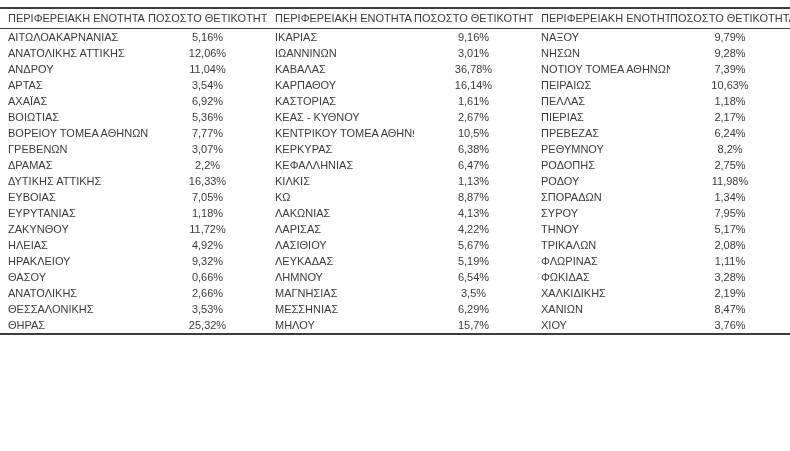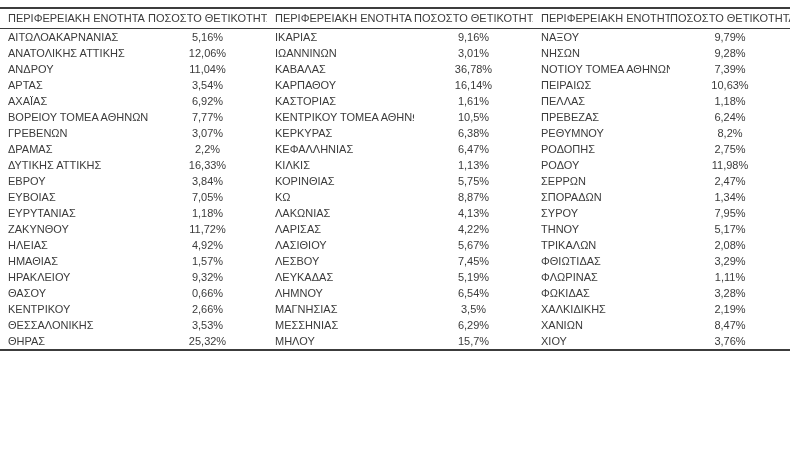--- a/index.html
+++ b/index.html
@@ -115,20 +115,28 @@
         </tr>
         <tr>
           <td class="name">ΑΧΑΪΑΣ</td>
           <td class="val">6,92%</td>
           <td class="name">ΚΑΣΤΟΡΙΑΣ</td>
           <td class="val">1,61%</td>
           <td class="name">ΠΕΛΛΑΣ</td>
           <td class="val">1,18%</td>
         </tr>
         <tr>
+          <td class="name">ΒΟΙΩΤΙΑΣ</td>
+          <td class="val">5,36%</td>
+          <td class="name">ΚΕΑΣ - ΚΥΘΝΟΥ</td>
+          <td class="val">2,67%</td>
+          <td class="name">ΠΙΕΡΙΑΣ</td>
+          <td class="val">2,17%</td>
+        </tr>
+        <tr>
           <td class="name">ΒΟΡΕΙΟΥ ΤΟΜΕΑ ΑΘΗΝΩΝ</td>
           <td class="val">7,77%</td>
           <td class="name">ΚΕΝΤΡΙΚΟΥ ΤΟΜΕΑ ΑΘΗΝΩΝ</td>
           <td class="val">10,5%</td>
           <td class="name">ΠΡΕΒΕΖΑΣ</td>
           <td class="val">6,24%</td>
         </tr>
         <tr>
           <td class="name">ΓΡΕΒΕΝΩΝ</td>
           <td class="val">3,07%</td>
@@ -147,28 +155,20 @@
         </tr>
         <tr>
           <td class="name">ΔΥΤΙΚΗΣ ΑΤΤΙΚΗΣ</td>
           <td class="val">16,33%</td>
           <td class="name">ΚΙΛΚΙΣ</td>
           <td class="val">1,13%</td>
           <td class="name">ΡΟΔΟΥ</td>
           <td class="val">11,98%</td>
         </tr>
         <tr>
-          <td class="name">ΕΒΡΟΥ</td>
-          <td class="val">3,84%</td>
-          <td class="name">ΚΟΡΙΝΘΙΑΣ</td>
-          <td class="val">5,75%</td>
-          <td class="name">ΣΕΡΡΩΝ</td>
-          <td class="val">2,47%</td>
-        </tr>
-        <tr>
           <td class="name">ΕΥΒΟΙΑΣ</td>
           <td class="val">7,05%</td>
           <td class="name">ΚΩ</td>
           <td class="val">8,87%</td>
           <td class="name">ΣΠΟΡΑΔΩΝ</td>
           <td class="val">1,34%</td>
         </tr>
         <tr>
           <td class="name">ΕΥΡΥΤΑΝΙΑΣ</td>
           <td class="val">1,18%</td>
@@ -187,45 +187,37 @@
         </tr>
         <tr>
           <td class="name">ΗΛΕΙΑΣ</td>
           <td class="val">4,92%</td>
           <td class="name">ΛΑΣΙΘΙΟΥ</td>
           <td class="val">5,67%</td>
           <td class="name">ΤΡΙΚΑΛΩΝ</td>
           <td class="val">2,08%</td>
         </tr>
         <tr>
-          <td class="name">ΗΜΑΘΙΑΣ</td>
-          <td class="val">1,57%</td>
-          <td class="name">ΛΕΣΒΟΥ</td>
-          <td class="val">7,45%</td>
-          <td class="name">ΦΘΙΩΤΙΔΑΣ</td>
-          <td class="val">3,29%</td>
-        </tr>
-        <tr>
           <td class="name">ΗΡΑΚΛΕΙΟΥ</td>
           <td class="val">9,32%</td>
           <td class="name">ΛΕΥΚΑΔΑΣ</td>
           <td class="val">5,19%</td>
           <td class="name">ΦΛΩΡΙΝΑΣ</td>
           <td class="val">1,11%</td>
         </tr>
         <tr>
           <td class="name">ΘΑΣΟΥ</td>
           <td class="val">0,66%</td>
           <td class="name">ΛΗΜΝΟΥ</td>
           <td class="val">6,54%</td>
           <td class="name">ΦΩΚΙΔΑΣ</td>
           <td class="val">3,28%</td>
         </tr>
         <tr>
-          <td class="name">ΚΕΝΤΡΙΚΟΥ</td>
+          <td class="name">ΑΝΑΤΟΛΙΚΗΣ</td>
           <td class="val">2,66%</td>
           <td class="name">ΜΑΓΝΗΣΙΑΣ</td>
           <td class="val">3,5%</td>
           <td class="name">ΧΑΛΚΙΔΙΚΗΣ</td>
           <td class="val">2,19%</td>
         </tr>
         <tr>
           <td class="name">ΘΕΣΣΑΛΟΝΙΚΗΣ</td>
           <td class="val">3,53%</td>
           <td class="name">ΜΕΣΣΗΝΙΑΣ</td>

